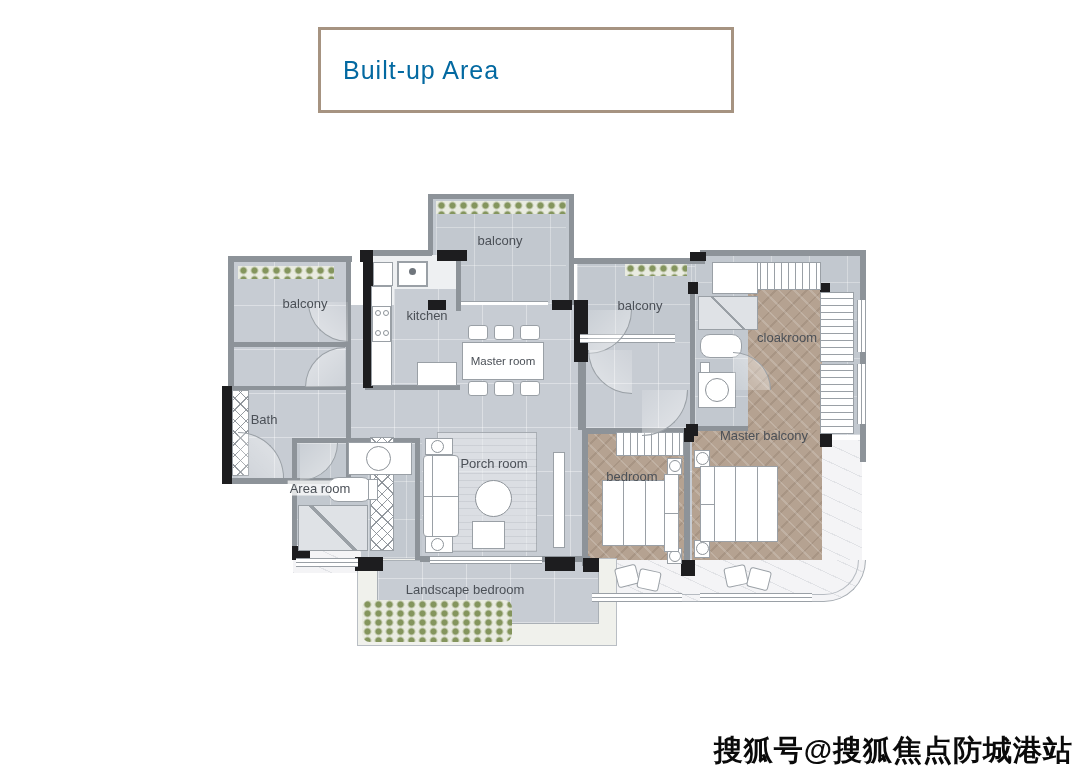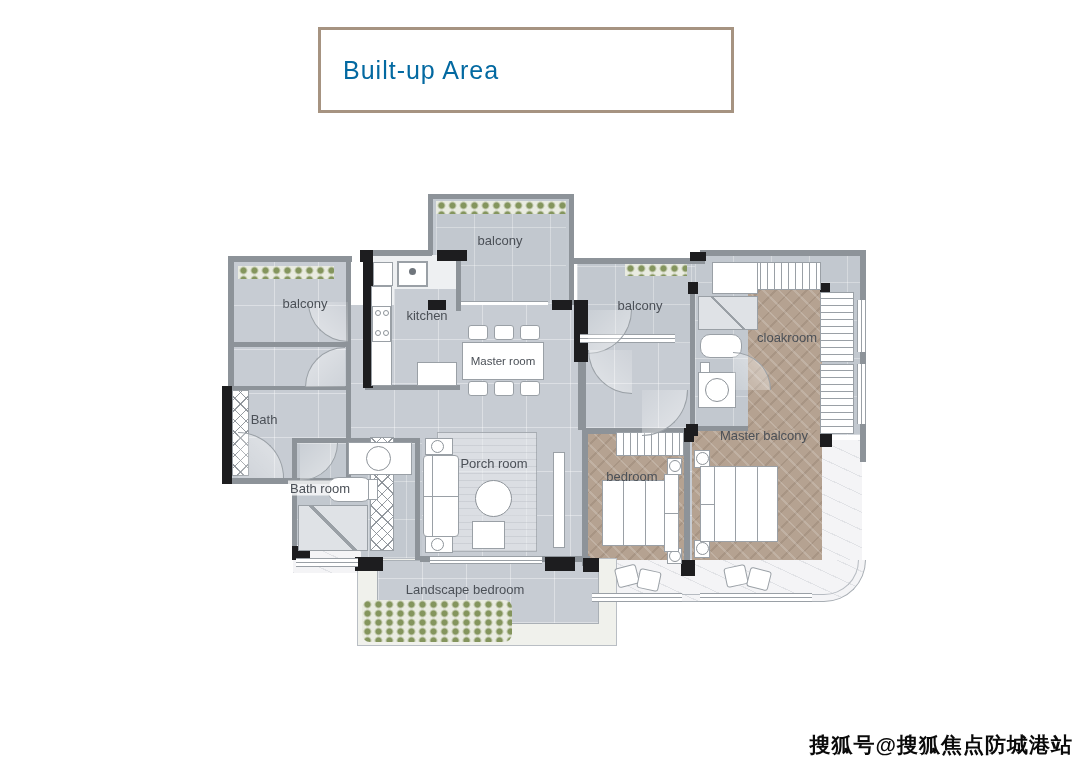--- a/index.html
+++ b/index.html
@@ -59,21 +59,21 @@
     border-bottom-left-radius:100%;box-sizing:border-box;
     background:linear-gradient(to top right,rgba(255,255,255,.5),rgba(255,255,255,.12));}
   .rug{background:rgba(235,237,240,.55);border:1px solid rgba(140,146,153,.6);
     background-image:repeating-linear-gradient(0deg,rgba(160,166,173,.25) 0 1px,transparent 1px 7px);}
   .circ{border:1px solid #8d9399;border-radius:50%;background:#fff;box-sizing:border-box;}
   .pillow{background:#fff;border:1px solid #9aa0a6;border-radius:3px;box-sizing:border-box;}
   .label{position:absolute;transform:translate(-50%,-50%);font-size:13px;color:#4b5057;white-space:nowrap;}
   .label.big{font-size:11.5px;}
 
   
-  #wm{right:6px;top:731px;font-size:21px;font-weight:bold;color:#0a0a0a;letter-spacing:1px;
+  #wm{right:6px;top:731px;font-size:29px;font-weight:bold;color:#0a0a0a;letter-spacing:1px;
       text-shadow:1px 1px 0 #fff,-1px -1px 0 #fff,1px -1px 0 #fff,-1px 1px 0 #fff,0 0 4px #fff;}
 </style>
 </head>
 <body>
 
 <div id="page">
 
   <div id="hdr" class="abs">
     <div class="left">
       <span class="hdr-en">Built-up Area</span>
@@ -240,21 +240,21 @@
   <div class="abs door" style="left:642px;top:390px;width:46px;height:46px;transform:rotate(270deg);"></div>
   <div class="abs door" style="left:733px;top:352px;width:38px;height:38px;transform:rotate(180deg);"></div>
 
   <div class="label" style="left:500px;top:240px;">balcony</div>
   <div class="label" style="left:305px;top:303px;">balcony</div>
   <div class="label" style="left:427px;top:315px;">kitchen</div>
   <div class="label big" style="left:503px;top:361px;">Master room</div>
   <div class="label" style="left:640px;top:305px;">balcony</div>
   <div class="label" style="left:787px;top:337px;">cloakroom</div>
   <div class="label" style="left:264px;top:419px;">Bath</div>
-  <div class="label" style="left:320px;top:488px;background:rgba(255,255,255,.75);padding:0 2px;">Bath room</div>
+  <div class="label" style="left:320px;top:488px;background:rgba(255,255,255,.75);padding:0 2px;">Area room</div>
   <div class="label" style="left:494px;top:463px;">Porch room</div>
   <div class="label" style="left:632px;top:476px;">bedroom</div>
   <div class="label" style="left:764px;top:435px;">Master balcony</div>
   <div class="label" style="left:465px;top:589px;">Landscape bedroom</div>
 
   <div id="wm" class="abs">搜狐号@搜狐焦点防城港站</div>
 
 </div>
 
 </body></html>

